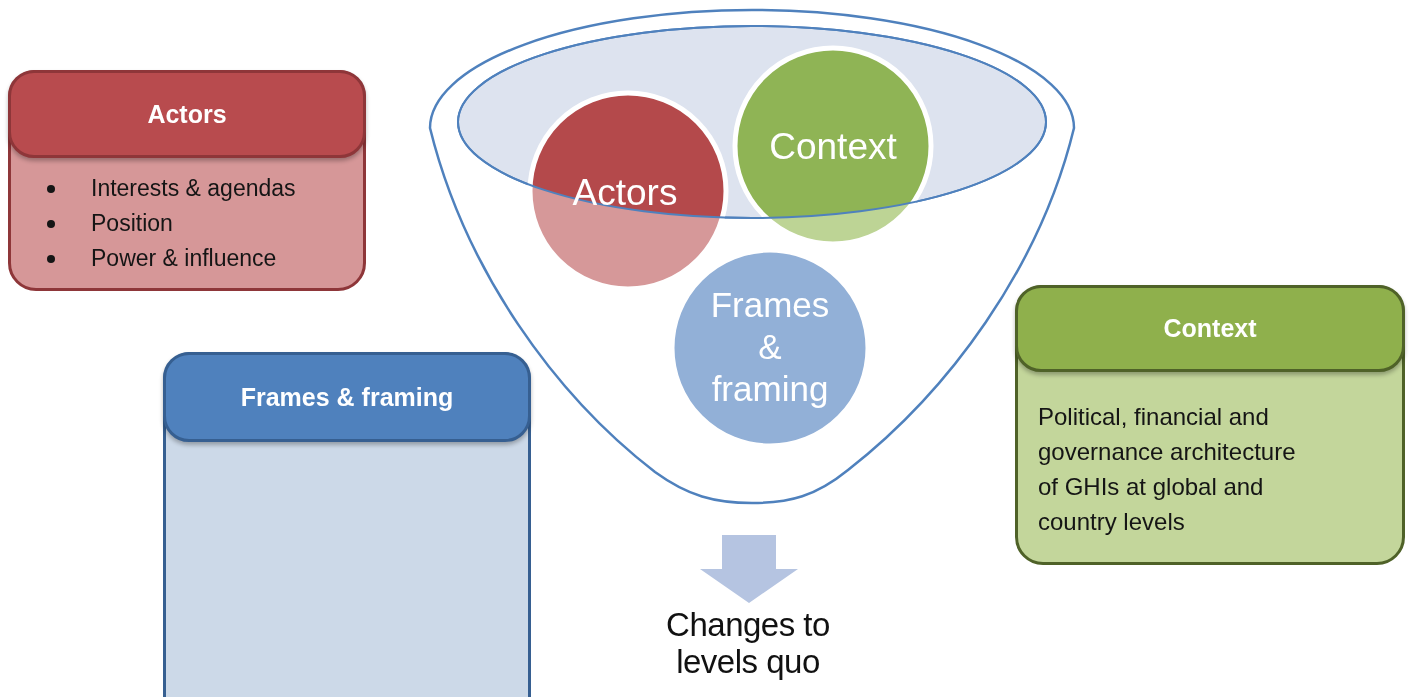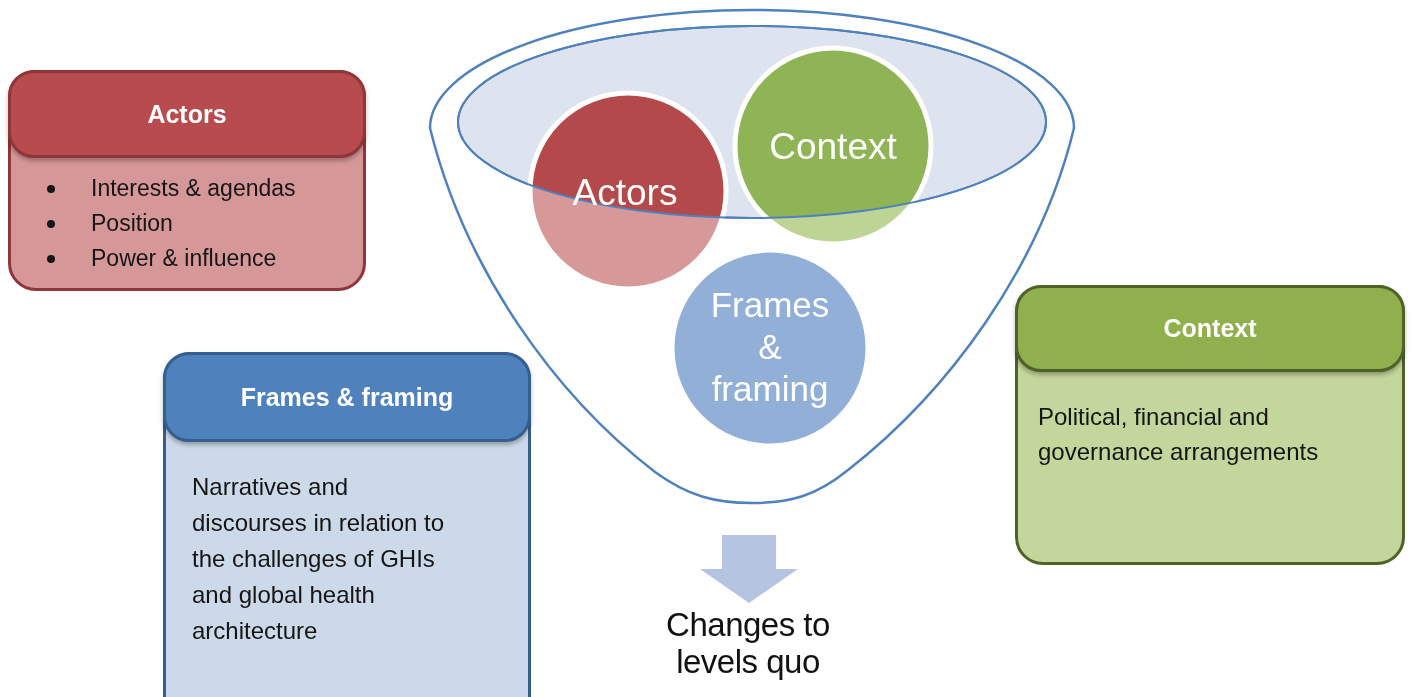--- a/index.html
+++ b/index.html
@@ -101,36 +101,31 @@
       <li>Interests &amp; agendas</li>
       <li>Position</li>
       <li>Power &amp; influence</li>
     </ul>
   </div>
 
   <div class="panel panel-frames">
     <div class="panel-header">
       <span>Frames &amp; framing</span>
     </div>
-    <div class="body-lines">
-      <div>Narratives and</div>
-      <div>discourses in relation to</div>
-      <div>the challenges of GHIs</div>
-      <div>and global health</div>
-      <div>architecture</div>
-    </div>
   </div>
 
   <div class="panel panel-context">
     <div class="panel-header">
       <span>Context</span>
     </div>
     <div class="body-lines">
       <div>Political, financial and</div>
-      <div>governance arrangements</div>
+      <div>governance architecture</div>
+      <div>of GHIs at global and</div>
+      <div>country levels</div>
     </div>
   </div>
 
   <div class="outcome">
     <div>Changes to</div>
     <div>levels quo</div>
   </div>
 
 </div>
 

